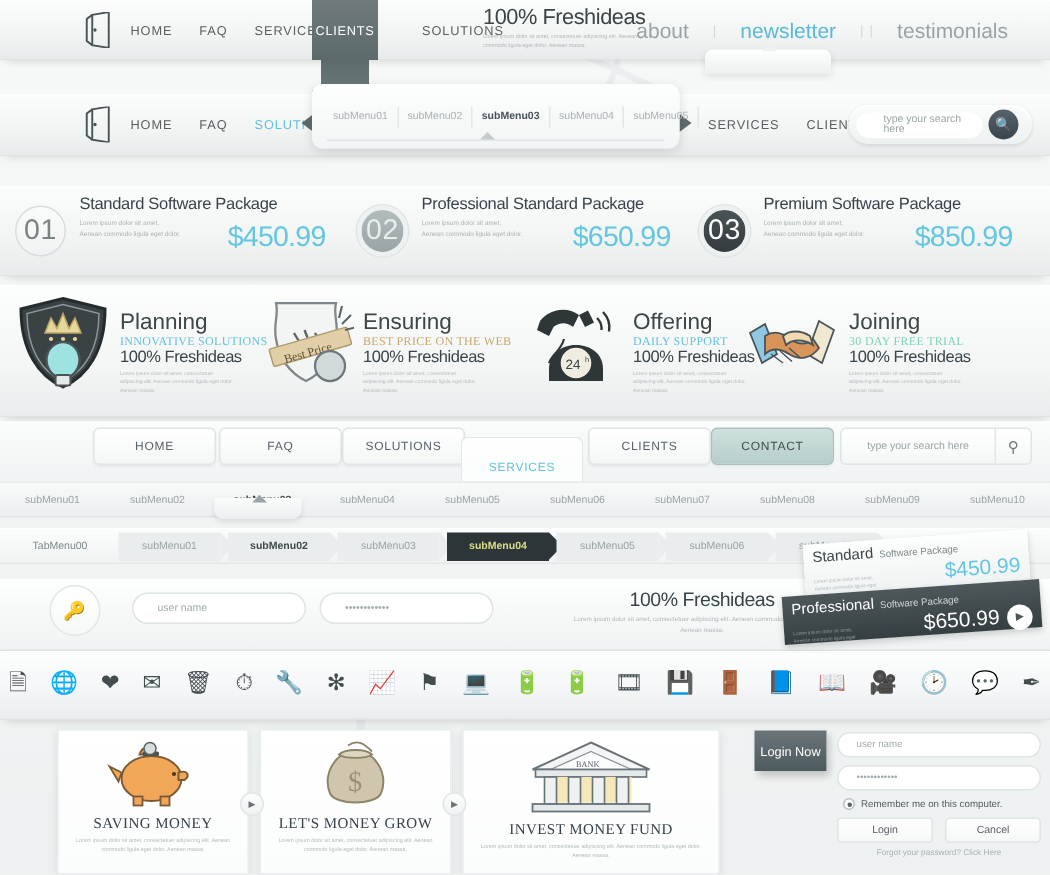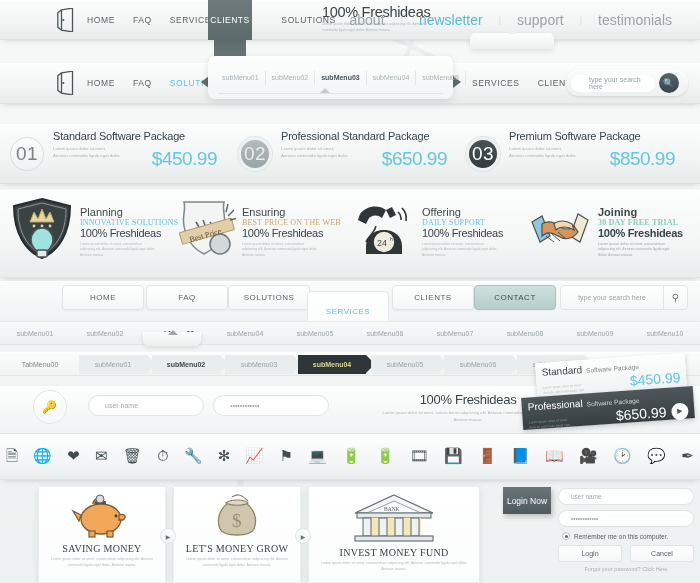--- a/index.html
+++ b/index.html
@@ -111,21 +111,21 @@
   .nc-dark { background: linear-gradient(#4a5356,#333b3e); color: #fff; border: 3px solid #eef1f1; box-shadow: 0 0 0 1px #dfe4e4; }
   .pkg-title { font-size: 11px; color: #39444a; letter-spacing: -.2px; }
   .pkg-sub { font-size: 4.3px; color: #a9b2b4; line-height: 1.7; margin-top: 3px; }
   .price { font-size: 19px; color: #63c7e0; letter-spacing: -.5px; font-weight: 400; }
   .price-wrap { position: absolute; right: 6px; bottom: 8px; }
 
   
   #features { top: 190px; height: 88px; background: linear-gradient(#fcfdfd 0%, #f4f6f6 60%, #eaeded 100%); }
   .feat { position: absolute; top: 196px; height: 76px; display: flex; align-items: flex-start; }
   .feat-txt { padding-top: 10px; }
-  .feat-h { font-size: 11px; color: #3d474a; }
+  .feat-h { font-size: 15px; color: #3d474a; }
   .feat-s { font-size: 8px; letter-spacing: .2px; font-family: "Liberation Serif", serif; }
   .feat-b { font-size: 11px; color: #39444a; letter-spacing: -.3px; }
   .feat-p { font-size: 3.4px; color: #b2babc; line-height: 1.6; margin-top: 3px; max-width: 78px; }
 
   
   #nav3 { top: 281px; height: 40px; background: linear-gradient(#fafcfc,#f0f3f3); border-bottom: none; }
   .btn-nav {
     position: absolute; top: 285px; height: 25px; width: 82px;
     background: linear-gradient(#ffffff,#f4f6f6);
     border: 1px solid #dfe4e4; border-radius: 4px;
@@ -290,21 +290,20 @@
   <div class="brand">
     <div class="brand-title">100% Freshideas</div>
     <div class="brand-sub">Lorem ipsum dolor sit amet, consectetuer adipiscing elit. Aenean commodo ligula eget dolor. Aenean massa.</div>
   </div>
 
   <div class="right-links">
     <a class="r-link">about</a>
     <span class="sep">|</span>
     <a class="r-link cyan">newsletter</a>
     <span class="sep">|</span>
-    <a class="r-link">support</a>
     <span class="sep">|</span>
     <a class="r-link">testimonials</a>
   </div>
   <div class="newsletter-pop">
     <div class="pop-caret"></div>
   </div>
 
   <div class="bar bar-shadow" id="nav2"></div>
   <div class="navrow" style="top:63px;left:0;">
     <svg class="door-icon" viewBox="0 0 24 26">
@@ -419,21 +418,21 @@
       <path d="M24 30 C22 38 16 40 14 46" stroke="#2e3638" stroke-width="1.4" fill="none"></path>
     </svg>
     <div class="feat-txt" style="margin-left:6px;">
       <div class="feat-h">Offering</div>
       <div class="feat-s" style="color:#63c3de">DAILY SUPPORT</div>
       <div class="feat-b">100% Freshideas</div>
       <div class="feat-p">Lorem ipsum dolor sit amet, consectetuer adipiscing elit. Aenean commodo ligula eget dolor. Aenean massa.</div>
     </div>
   </div>
 
-  <div class="feat" style="left:528px;font-weight:bold;">
+  <div class="feat" style="left:496px;">
     <svg width="64" height="66" viewBox="0 0 64 66">
       <path d="M4 26 L14 20 L22 40 L12 46 Z" fill="#8ec8e2" stroke="#4a5457" stroke-width="1.2"></path>
       <path d="M60 24 L50 18 L42 40 L52 46 Z" fill="#f0e8d0" stroke="#4a5457" stroke-width="1.2"></path>
       <path d="M14 28 C20 24 26 26 31 30 C36 34 42 34 46 30 L50 36 C44 44 36 44 30 40 C24 36 18 36 14 40 Z" fill="#d9945a" stroke="#4a5457" stroke-width="1.2"></path>
       <path d="M26 28 C30 24 38 24 44 28 L46 34 C40 30 32 30 28 34 Z" fill="#f2d9b0" stroke="#4a5457" stroke-width="1.2"></path>
       <path d="M18 40 l8 6 M24 38 l8 7 M30 36 l8 7" stroke="#4a5457" stroke-width="1"></path>
     </svg>
     <div class="feat-txt" style="margin-left:6px;">
       <div class="feat-h">Joining</div>
       <div class="feat-s" style="color:#7fd3b4">30 DAY FREE TRIAL</div>

